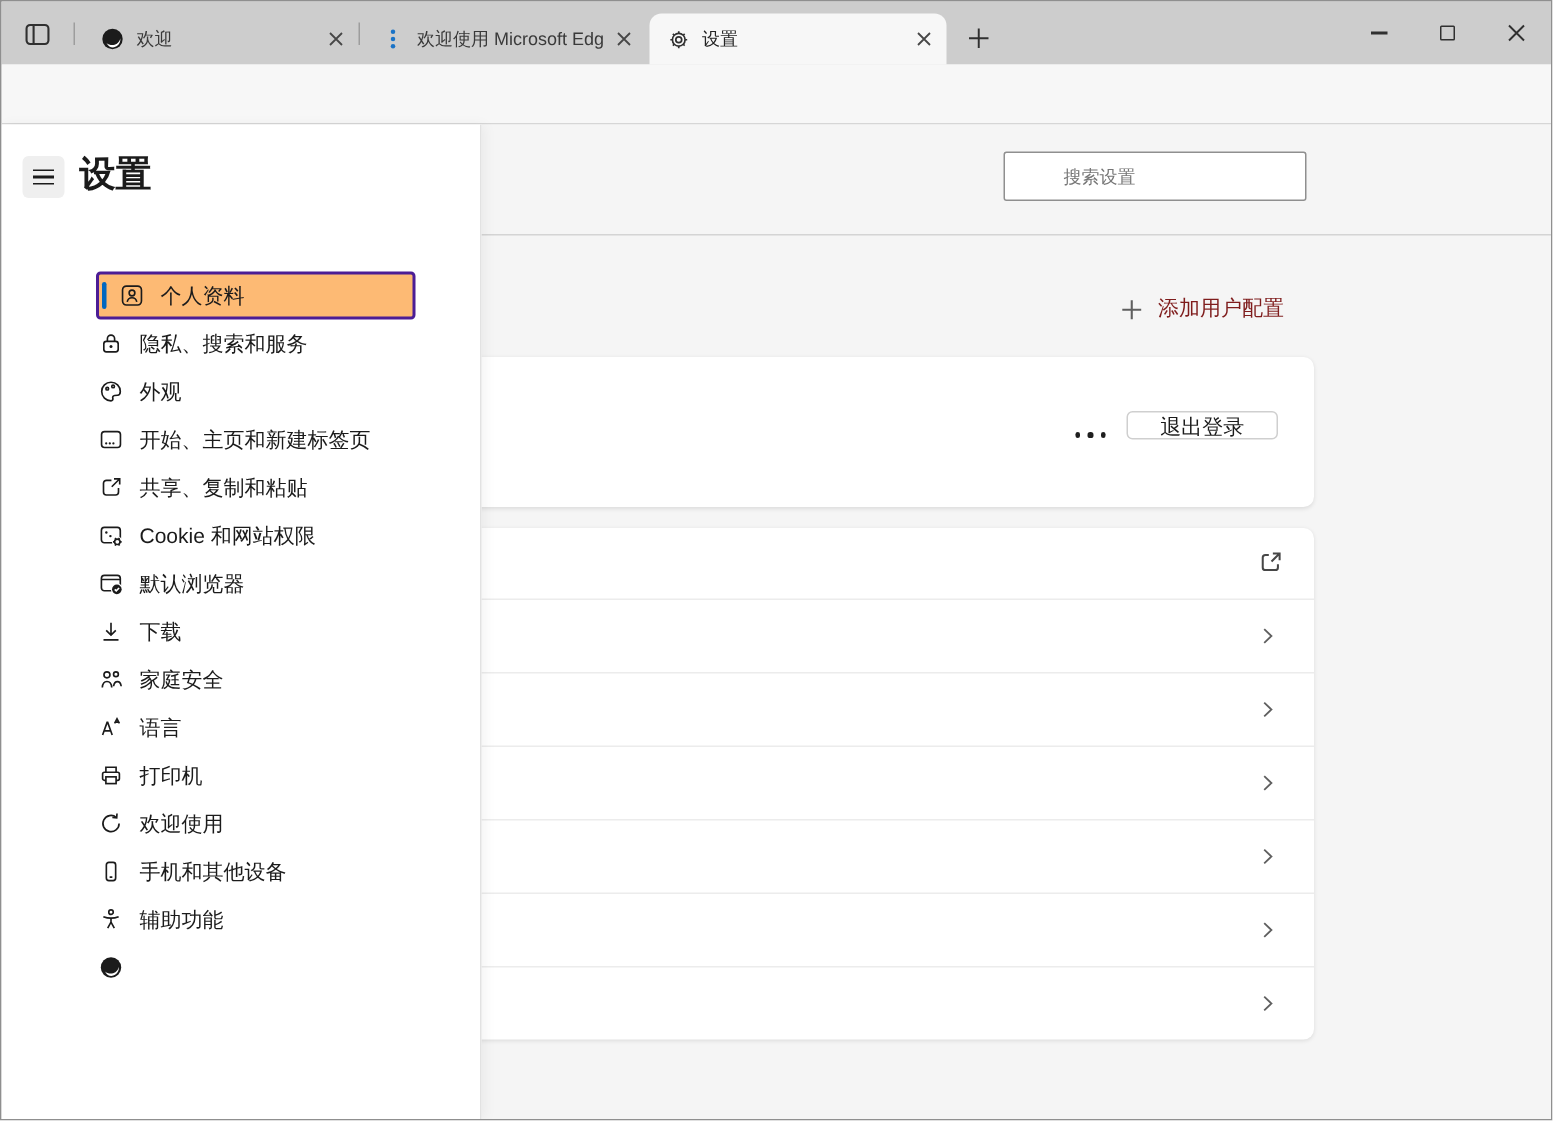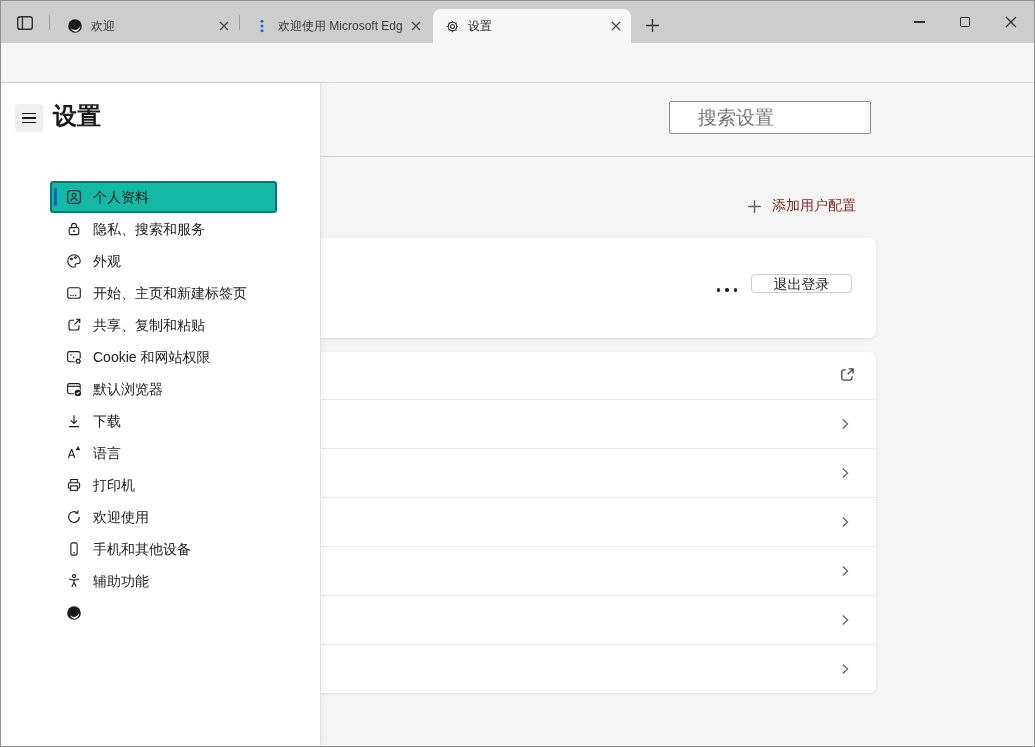--- a/index.html
+++ b/index.html
@@ -33,21 +33,21 @@
   .star-add{position:absolute;right:775px;top:51px;width:20px;height:20px;cursor:pointer;}
   .tb-icon{position:absolute;top:51px;width:20px;height:20px;cursor:pointer;}
   .avatar-btn{position:absolute;left:947px;top:50px;width:22px;height:22px;border-radius:50%;background:#b9b9b9;overflow:hidden;cursor:pointer;}
   .more-dots{position:absolute;left:997px;top:60px;display:flex;gap:4px;cursor:pointer;}
   .more-dots i{width:3px;height:3px;border-radius:50%;background:#3f3f3f;}
 
   
   .content{position:absolute;left:0;top:82px;right:0;bottom:0;background:#f5f5f5;}
   .top-divider{position:absolute;left:0;top:73px;width:100%;height:1px;background:#d4d4d4;}
   .search-box{position:absolute;left:668px;top:18px;width:202px;height:33px;background:#fff;border:1px solid #8f8f8f;border-radius:2px;display:flex;align-items:center;padding:0 8px 0 12px;}
-  .search-box input{border:none;outline:none;flex:1;margin-left:14px;font-size:19px;color:#1b1b1b;background:transparent;}
+  .search-box input{border:none;outline:none;flex:1;margin-left:25px;font-size:12px;color:#1b1b1b;background:transparent;}
   .search-box input::placeholder{color:#767676;}
   .add-profile{position:absolute;left:746px;top:108px;height:30px;display:flex;align-items:center;gap:10px;cursor:pointer;background:none;border:none;padding:0;}
   .add-profile span{font-size:14px;color:#7f1d1d;}
   .card{position:absolute;left:120px;width:755px;background:#fff;border-radius:7px;box-shadow:0 1px 3px rgba(0,0,0,.1);}
   .card-profile{top:155px;height:100px;}
   .dots3{position:absolute;left:593px;top:46px;width:26px;height:12px;display:flex;align-items:center;gap:5px;justify-content:center;cursor:pointer;}
   .dots3 i{width:3.5px;height:3.5px;border-radius:50%;background:#1f1f1f;}
   .signout{position:absolute;left:630px;top:36px;width:101px;height:19px;background:#fff;border:1px solid #cfcfcf;border-radius:4px;font-size:14px;color:#1b1b1b;cursor:pointer;}
   .card-links{top:269px;height:341px;}
   .row-head{position:relative;height:47px;cursor:pointer;}
@@ -57,21 +57,21 @@
 
   
   .sidebar{position:absolute;left:0;top:82px;bottom:0;width:320px;background:#fff;border-right:1px solid #e2e2e2;box-shadow:2px 0 8px rgba(0,0,0,.05);}
   .hamburger{position:absolute;left:14px;top:21px;width:28px;height:28px;background:#efefef;border-radius:4px;display:flex;flex-direction:column;align-items:center;justify-content:center;gap:3px;cursor:pointer;border:none;}
   .hamburger i{display:block;width:14px;height:1.6px;background:#1b1b1b;}
   .side-title{position:absolute;left:52px;top:17px;font-size:24px;font-weight:700;color:#1b1b1b;}
   .nav{position:absolute;left:49px;top:98px;width:227px;}
   .nav-item{position:relative;height:32px;border-radius:3px;display:flex;align-items:center;cursor:pointer;}
   .nav-item .nicon{position:absolute;left:16px;top:8px;width:16px;height:16px;}
   .nav-item .nlabel{position:absolute;left:43px;top:0;line-height:32px;font-size:14px;color:#1b1b1b;white-space:nowrap;}
-  .nav-item.selected{background:#14b8a6;border:2px solid #0f766e;}
+  .nav-item.selected{background:#fdba74;border:2px solid #4c1d95;margin-left:14px;}
   .nav-item.selected .nicon{left:14px;top:6px;}
   .nav-item.selected .nlabel{left:41px;line-height:28px;}
   .accent{position:absolute;left:2px;top:50%;transform:translateY(-50%);width:3px;height:18px;border-radius:2px;background:#0067c0;}
 
   svg{display:block;}
 </style>
 </head>
 <body>
 
 <div class="window">
@@ -403,20 +403,31 @@
 
       <div class="nav-item">
         <span class="nicon">
           <svg width="16" height="16" viewBox="0 0 16 16" fill="none" stroke="#1b1b1b" stroke-width="1.1">
               <path d="M8 2.2v8.1M4.8 7.3L8 10.4l3.2-3.1M3 13.6h10"></path>
             </svg>
         </span>
         <span class="nlabel">下载</span>
       </div>
 
+      <div class="nav-item">
+        <span class="nicon">
+          <svg width="16" height="16" viewBox="0 0 16 16" fill="none" stroke="#1b1b1b" stroke-width="1.1">
+              <circle cx="5.3" cy="4.9" r="2"></circle>
+              <circle cx="11.3" cy="4.5" r="1.6"></circle>
+              <path d="M2.2 13.3c.2-2.7 1.6-4 3.1-4 1.6 0 3 1.3 3.2 4"></path>
+              <path d="M9.7 12.5c.3-2 1.3-3.1 2.6-3.1 1.2 0 2.2 1 2.5 3.1"></path>
+            </svg>
+        </span>
+        <span class="nlabel">家庭安全</span>
+      </div>
 
       <div class="nav-item">
         <span class="nicon">
           <svg width="16" height="16" viewBox="0 0 16 16" fill="none" stroke="#1b1b1b" stroke-width="1.1">
               <path d="M2.4 13L5.4 4.6h.4L8.8 13M3.5 10.2h4.3"></path>
               <path d="M10.4 5.3L12 2.2l1.6 3.1M10.9 4.4h2.4"></path>
             </svg>
         </span>
         <span class="nlabel">语言</span>
       </div>

